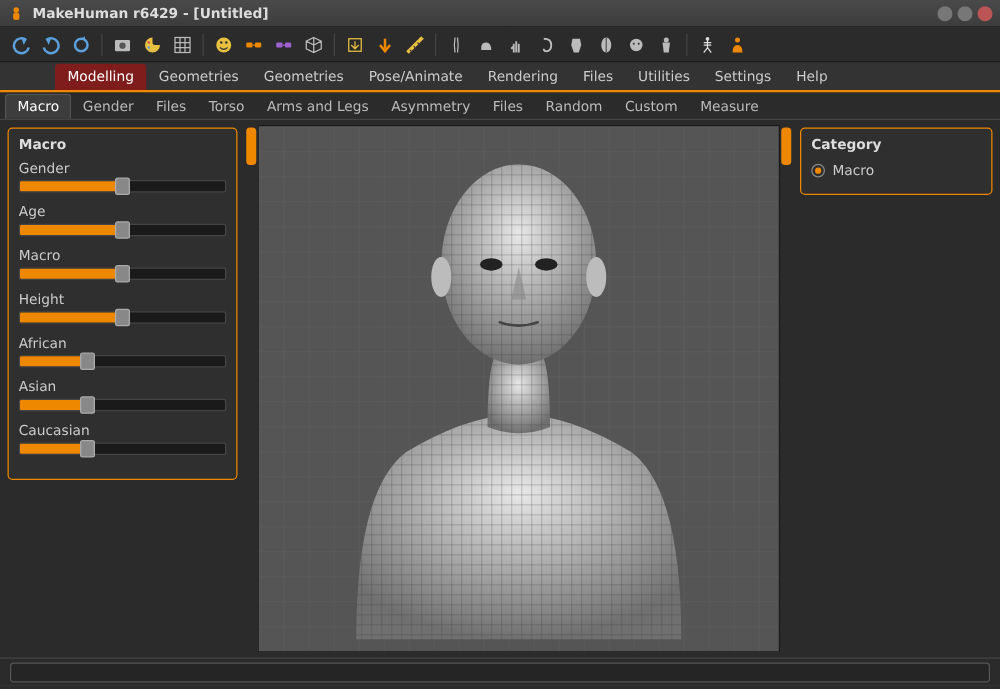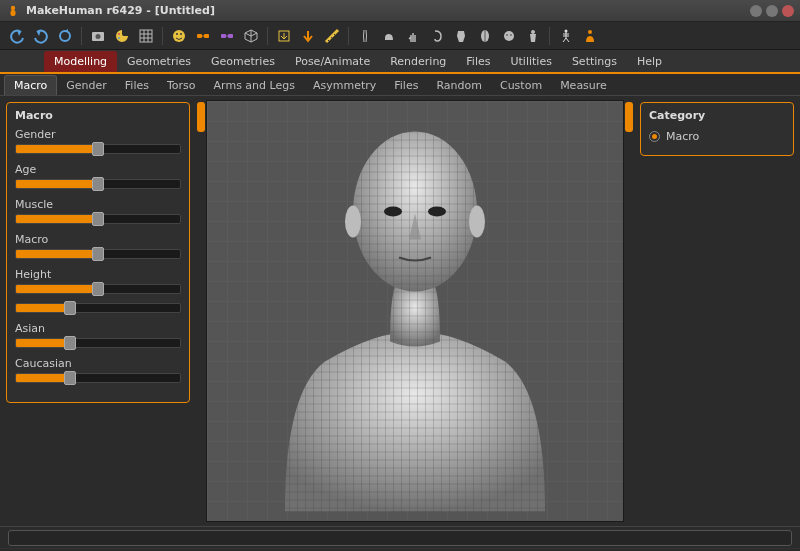--- a/index.html
+++ b/index.html
@@ -262,41 +262,35 @@
             </div>
           </div>
           <div class="slider-row">
             <label>Age</label>
             <div class="slider">
               <div class="fill" style="width: 50%;"></div>
               <div class="handle" style="left: 50%;"></div>
             </div>
           </div>
           <div class="slider-row">
-            <label>Muscle</label>
+            <label>Macro</label>
             <div class="slider">
               <div class="fill" style="width: 50%;"></div>
               <div class="handle" style="left: 50%;"></div>
             </div>
           </div>
           <div class="slider-row">
-            <label>Macro</label>
+            <label>Height</label>
             <div class="slider">
               <div class="fill" style="width: 50%;"></div>
               <div class="handle" style="left: 50%;"></div>
             </div>
           </div>
           <div class="slider-row">
-            <label>Height</label>
-            <div class="slider">
-              <div class="fill" style="width: 50%;"></div>
-              <div class="handle" style="left: 50%;"></div>
-            </div>
-          </div>
-          <div class="slider-row">
+            <label>African</label>
             <div class="slider">
               <div class="fill" style="width: 33%;"></div>
               <div class="handle" style="left: 33%;"></div>
             </div>
           </div>
           <div class="slider-row">
             <label>Asian</label>
             <div class="slider">
               <div class="fill" style="width: 33%;"></div>
               <div class="handle" style="left: 33%;"></div>

